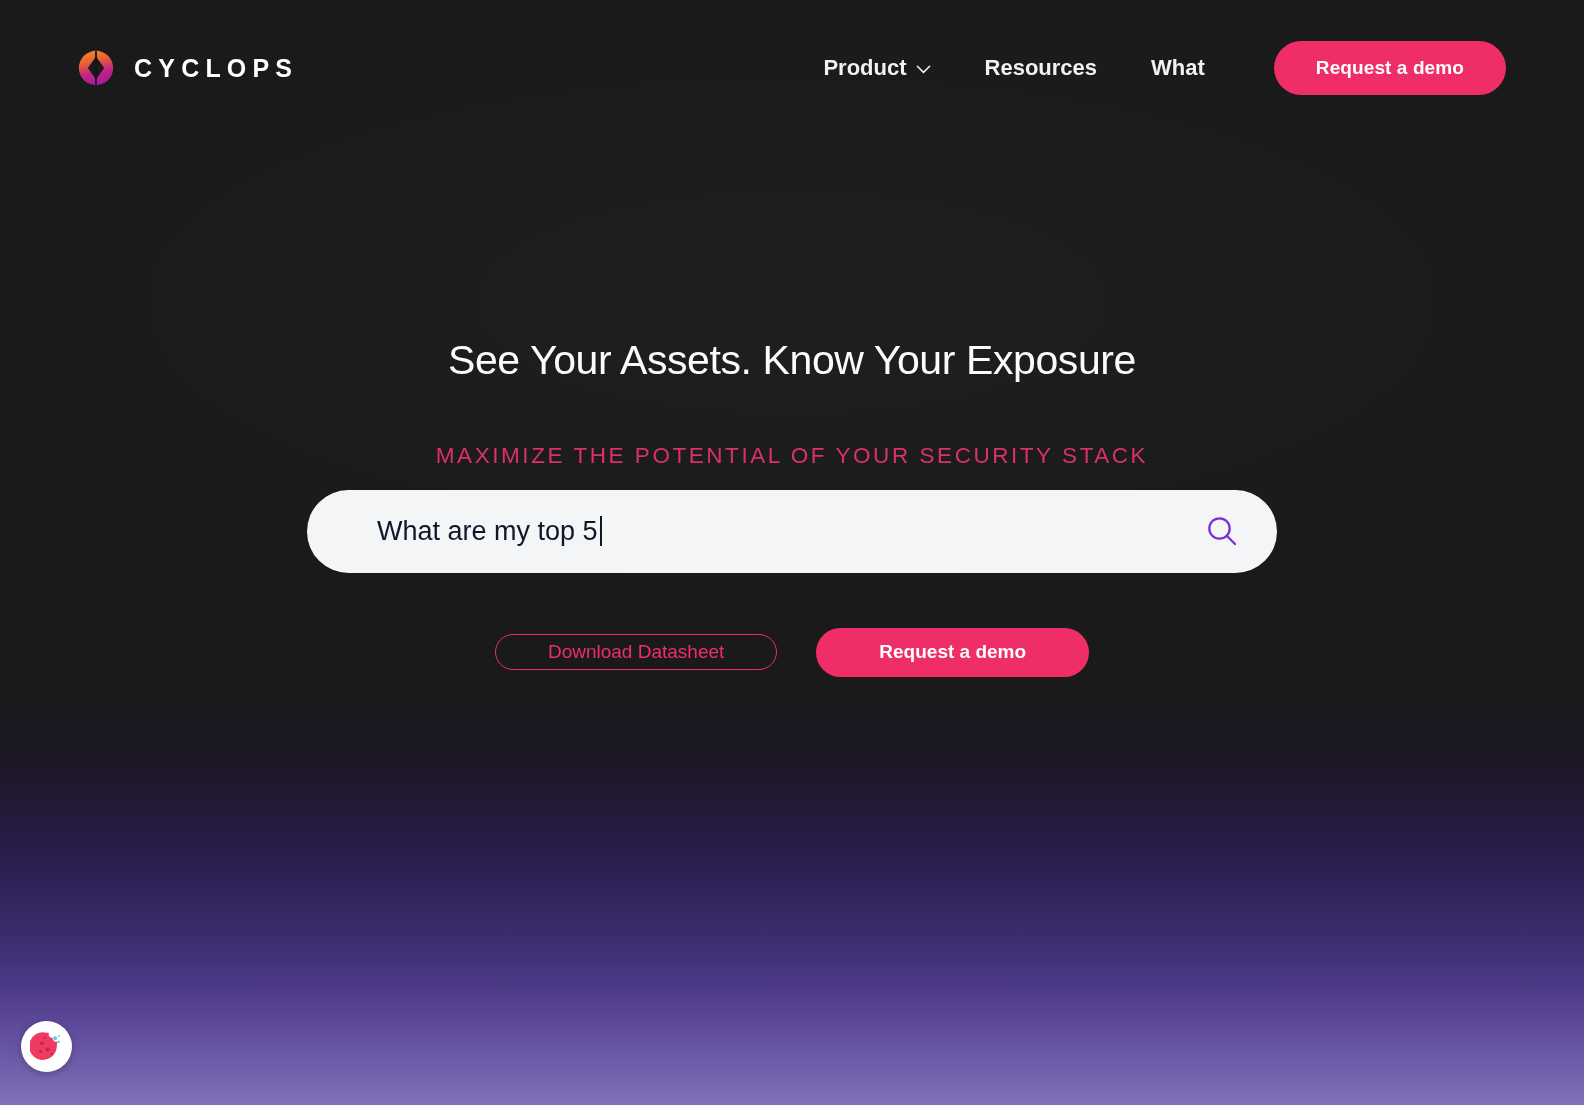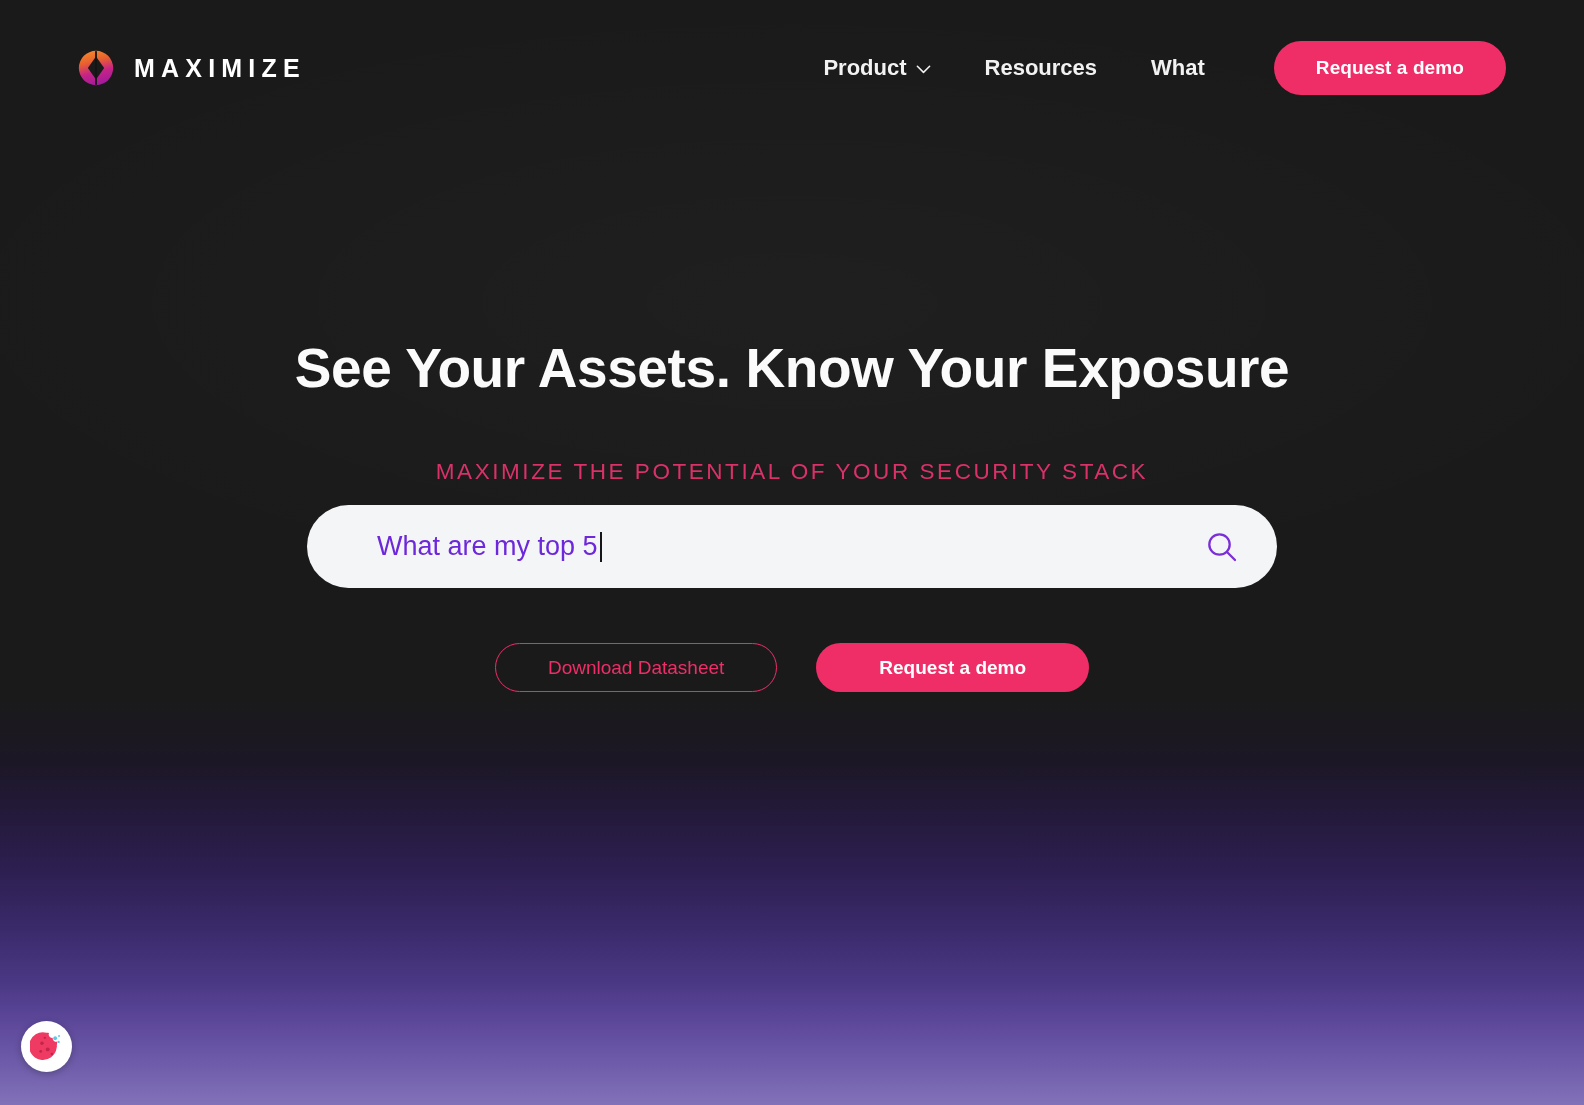--- a/index.html
+++ b/index.html
@@ -141,22 +141,22 @@
     flex-direction: column;
     align-items: center;
     z-index: 10;
     pointer-events: none;
   }
   .hero > * { pointer-events: auto; }
 
   .hero-title {
     margin-top: 338px;
     color: #fbfbfb;
-    font-size: 55px;
-    font-weight: 700;
+    font-size: 41px;
+    font-weight: 400;
     line-height: 1.12;
     text-align: center;
     letter-spacing: -0.4px;
     white-space: nowrap;
   }
 
   .hero-sub {
     margin-top: 58px;
     color: #da3168;
     font-size: 22.5px;
@@ -177,21 +177,21 @@
     border-radius: 999px;
     display: flex;
     align-items: center;
     padding: 0 38px 0 70px;
     cursor: text;
     position: relative;
   }
 
   .search-text {
     flex: 1 1 auto;
-    color: #6d28d9;
+    color: #0f172a;
     font-size: 27px;
     font-weight: 400;
     line-height: 1;
     display: flex;
     align-items: center;
     white-space: nowrap;
     overflow: hidden;
   }
 
   .caret {
@@ -224,21 +224,21 @@
     gap: 39px;
   }
 
   .btn-outline {
     border: 1.6px solid #ef2e68;
     background: transparent;
     color: #ef2e68;
     font-size: 19px;
     font-weight: 400;
     border-radius: 999px;
-    height: 49px;
+    height: 36px;
     padding: 0 52px;
     display: inline-flex;
     align-items: center;
     justify-content: center;
     cursor: pointer;
     font-family: inherit;
     white-space: nowrap;
   }
 
   .btn-solid {
@@ -293,21 +293,21 @@
             <stop offset="0%" stop-color="#F4862C"></stop>
             <stop offset="30%" stop-color="#E8602F"></stop>
             <stop offset="62%" stop-color="#C62486"></stop>
             <stop offset="100%" stop-color="#A1189E"></stop>
           </linearGradient>
         </defs>
         <path fill="url(#lgCyc)" fill-rule="evenodd" d="M32 1.5A30.5 30.5 0 1 0 32 62.5 30.5 30.5 0 1 0 32 1.5Z
                  M32 11.5 46.5 32 32 52.5 17.5 32Z"></path>
         <rect x="30.4" y="2" width="3.2" height="60" fill="#151515"></rect>
       </svg>
-      <span class="brand-word">MAXIMIZE</span>
+      <span class="brand-word">CYCLOPS</span>
     </a>
 
     <nav class="nav">
 
       <button class="nav-item">
         <span>Product</span>
         <svg class="chev" viewBox="0 0 16 10" aria-hidden="true">
           <path d="M1.2 1.4 8 8.2 14.8 1.4" fill="none" stroke="#f2f2f2" stroke-width="1.7" stroke-linecap="round" stroke-linejoin="round"></path>
         </svg>
       </button>

